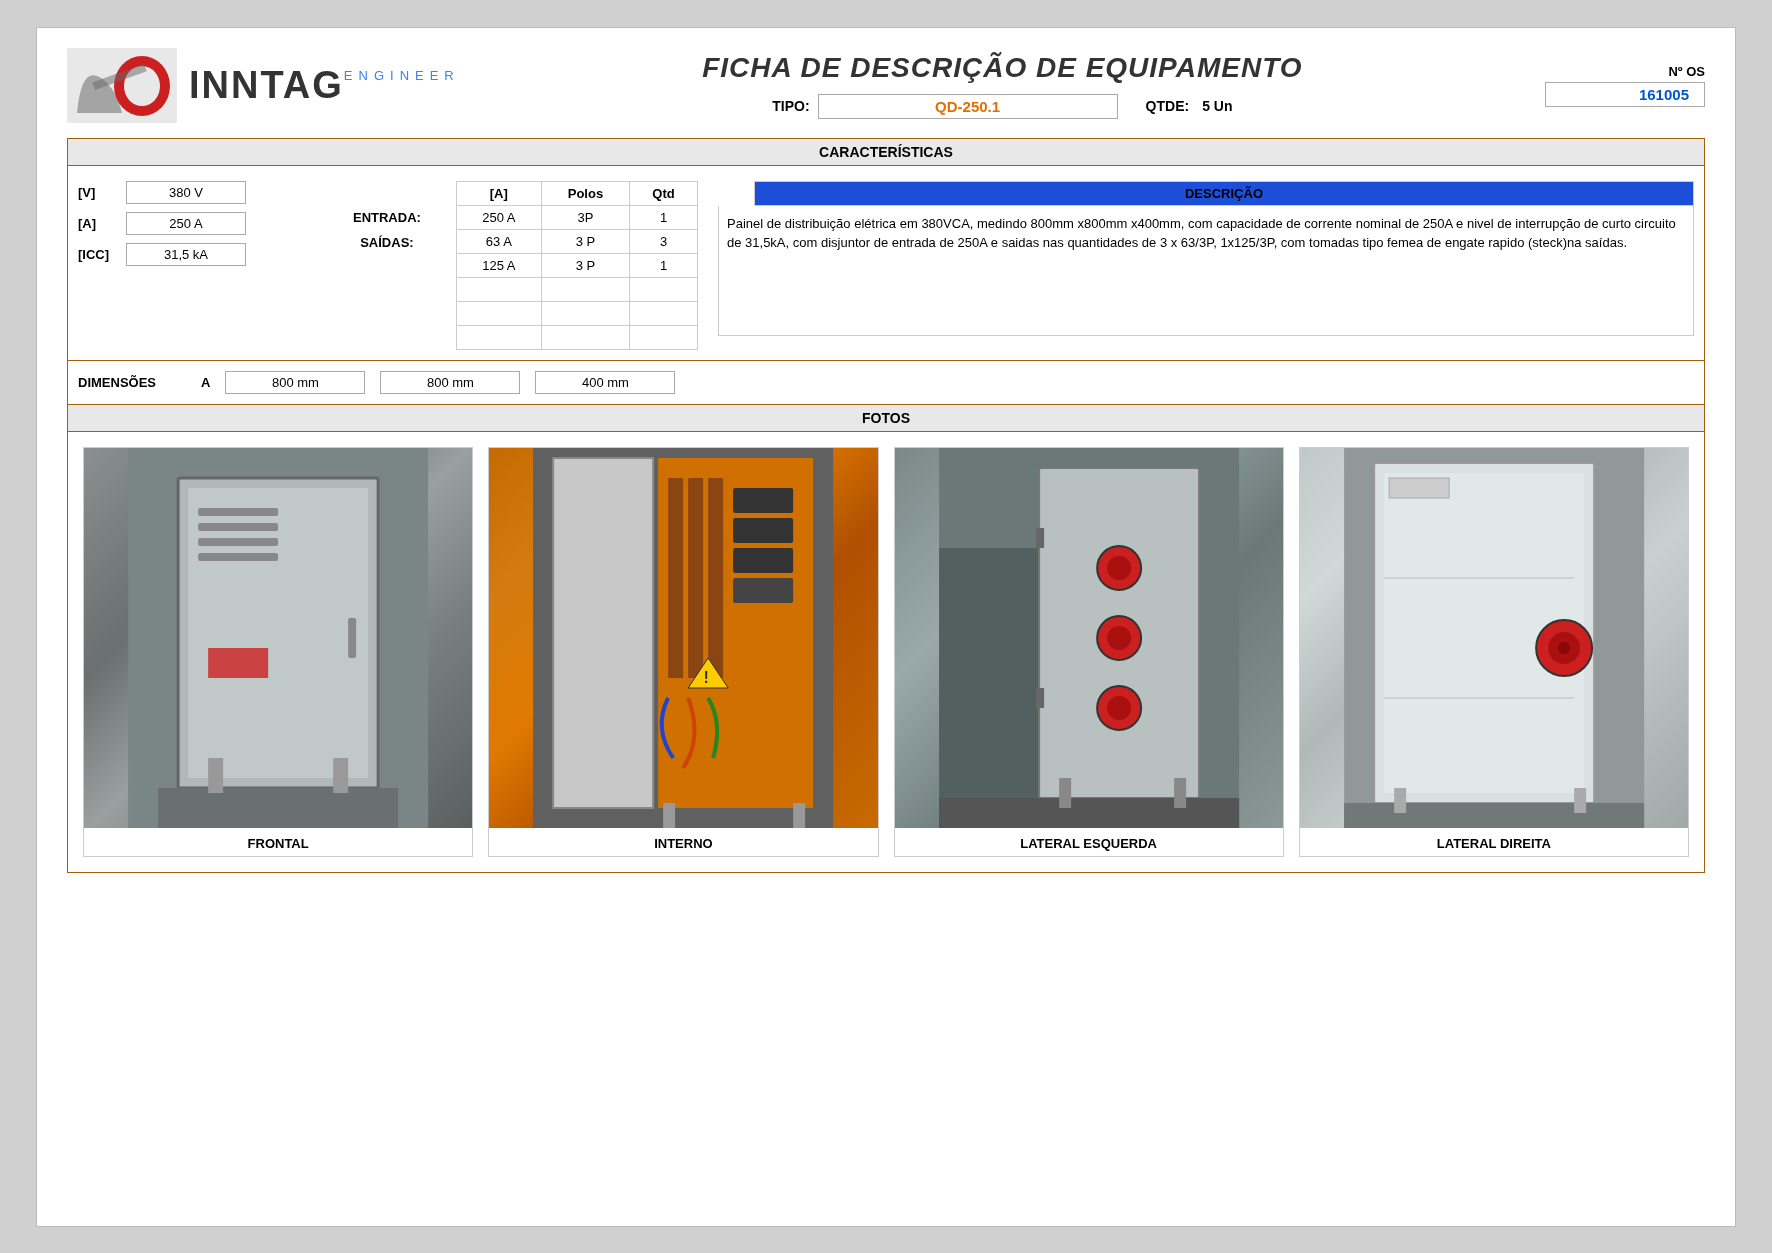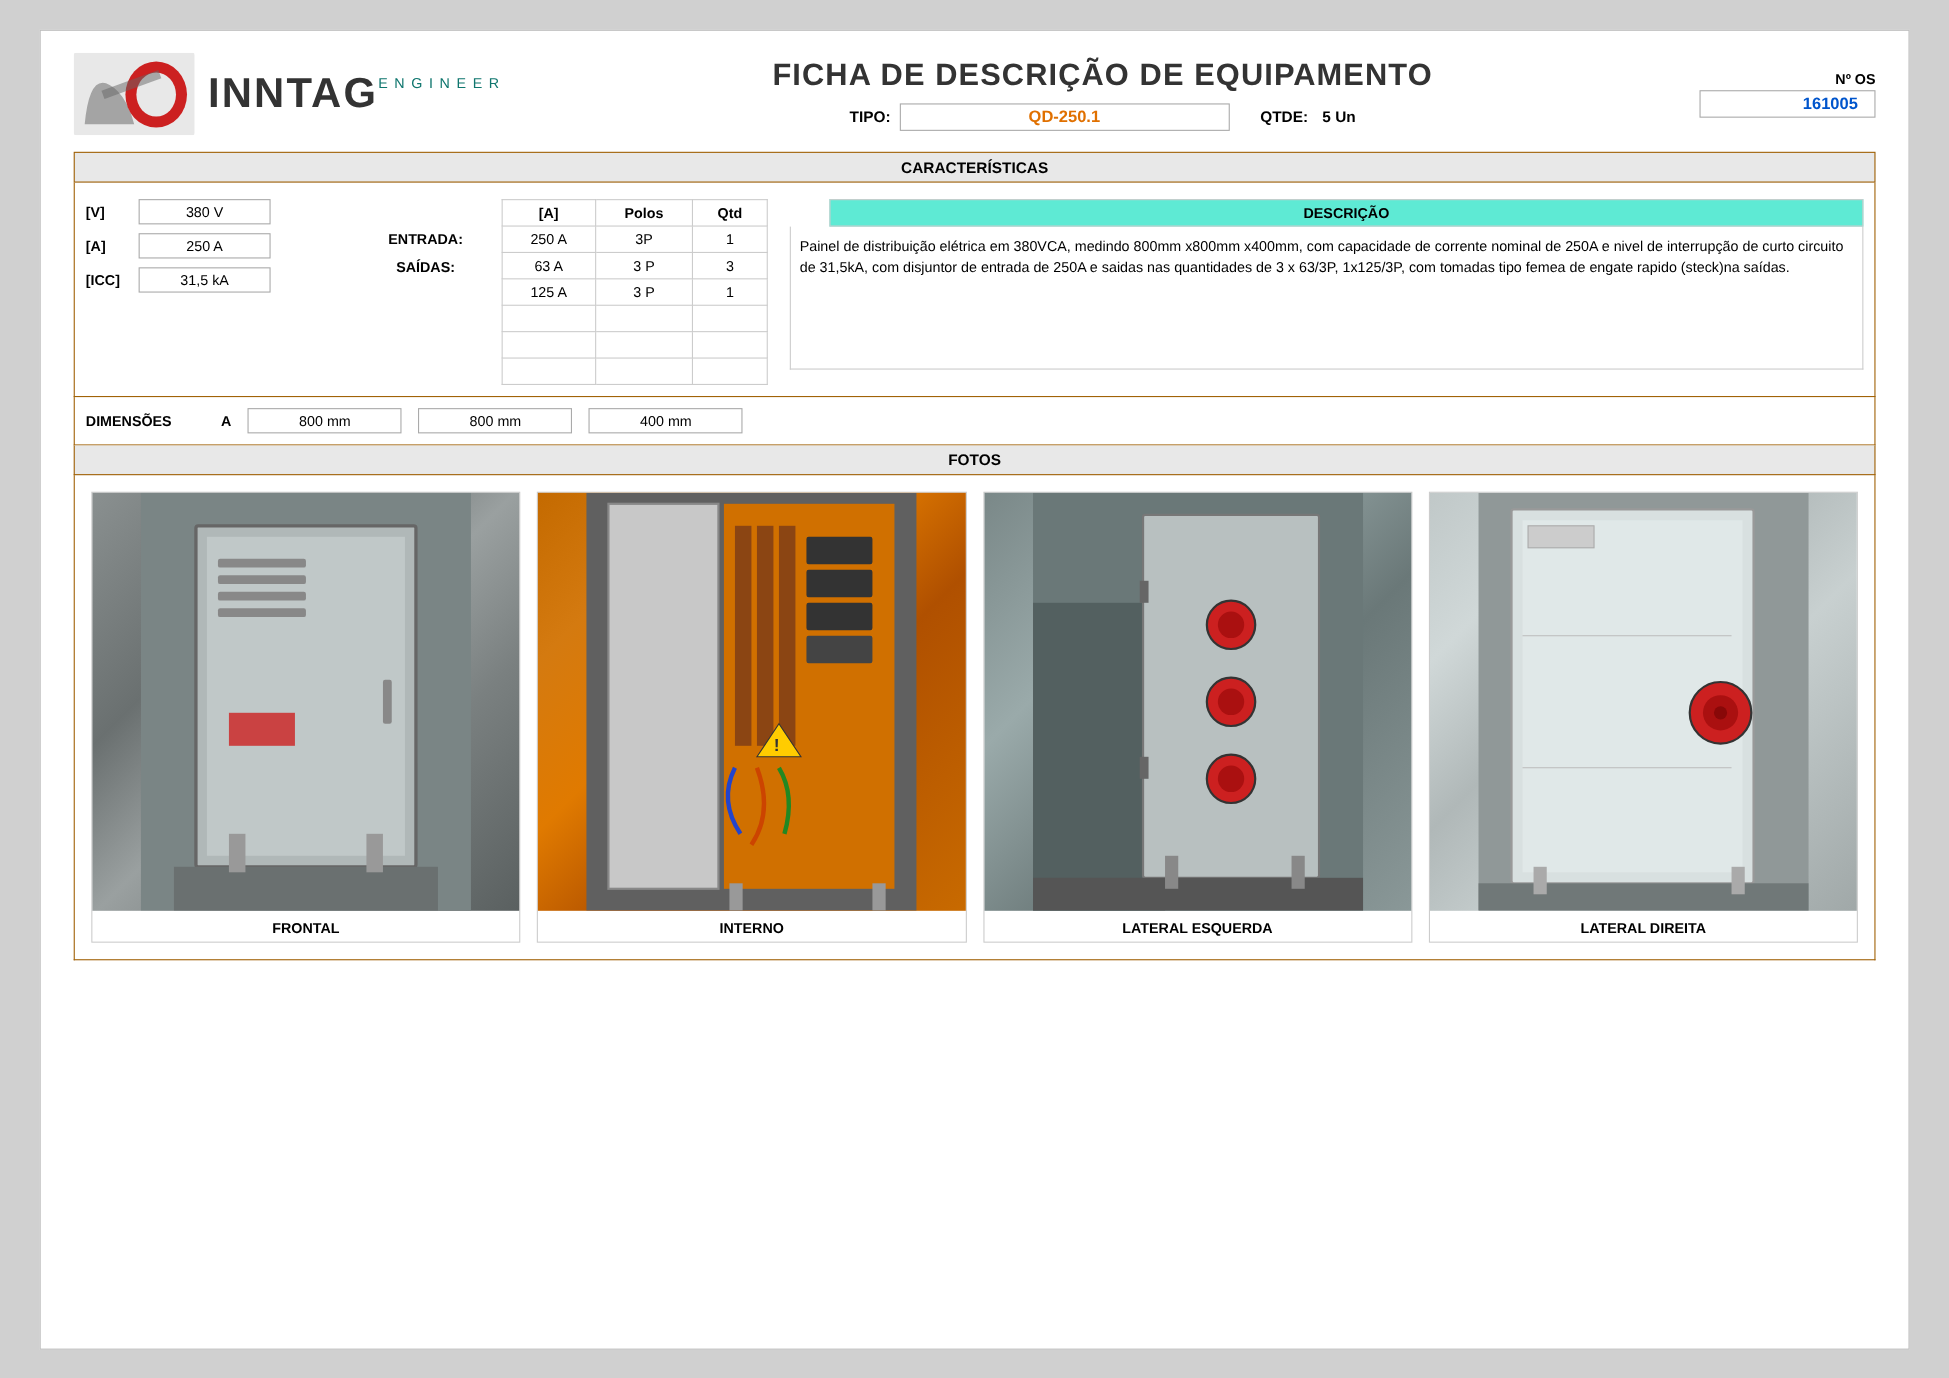--- a/index.html
+++ b/index.html
@@ -43,32 +43,33 @@
     .logo-inntag {
       font-size: 38px;
       font-weight: 900;
       color: #333;
       letter-spacing: 2px;
       line-height: 1;
     }
     .logo-engineer {
       font-size: 13px;
       letter-spacing: 6px;
-      color: #0f766e;
+      color: #3b82f6;
       margin-top: 2px;
     }
     .title-center {
       flex: 1;
       text-align: center;
     }
     .main-title {
       font-size: 28px;
       font-weight: 900;
       color: #333;
       letter-spacing: 1px;
+      font-style: italic;
     }
     .tipo-row {
       display: flex;
       align-items: center;
       justify-content: center;
       margin-top: 10px;
       gap: 8px;
     }
     .tipo-label {
       font-weight: bold;
@@ -184,21 +185,21 @@
     }
     .right-desc {
       flex: 1;
     }
     .desc-header {
       font-weight: bold;
       font-size: 13px;
       text-align: center;
       border: 1px solid #ccc;
       padding: 4px;
-      background: #5eead4;
+      background: #1d4ed8;
       margin-left: 36px;
     }
     .desc-content {
       border: 1px solid #ccc;
       border-top: none;
       padding: 8px;
       font-size: 13px;
       line-height: 1.5;
       min-height: 130px;
     }

